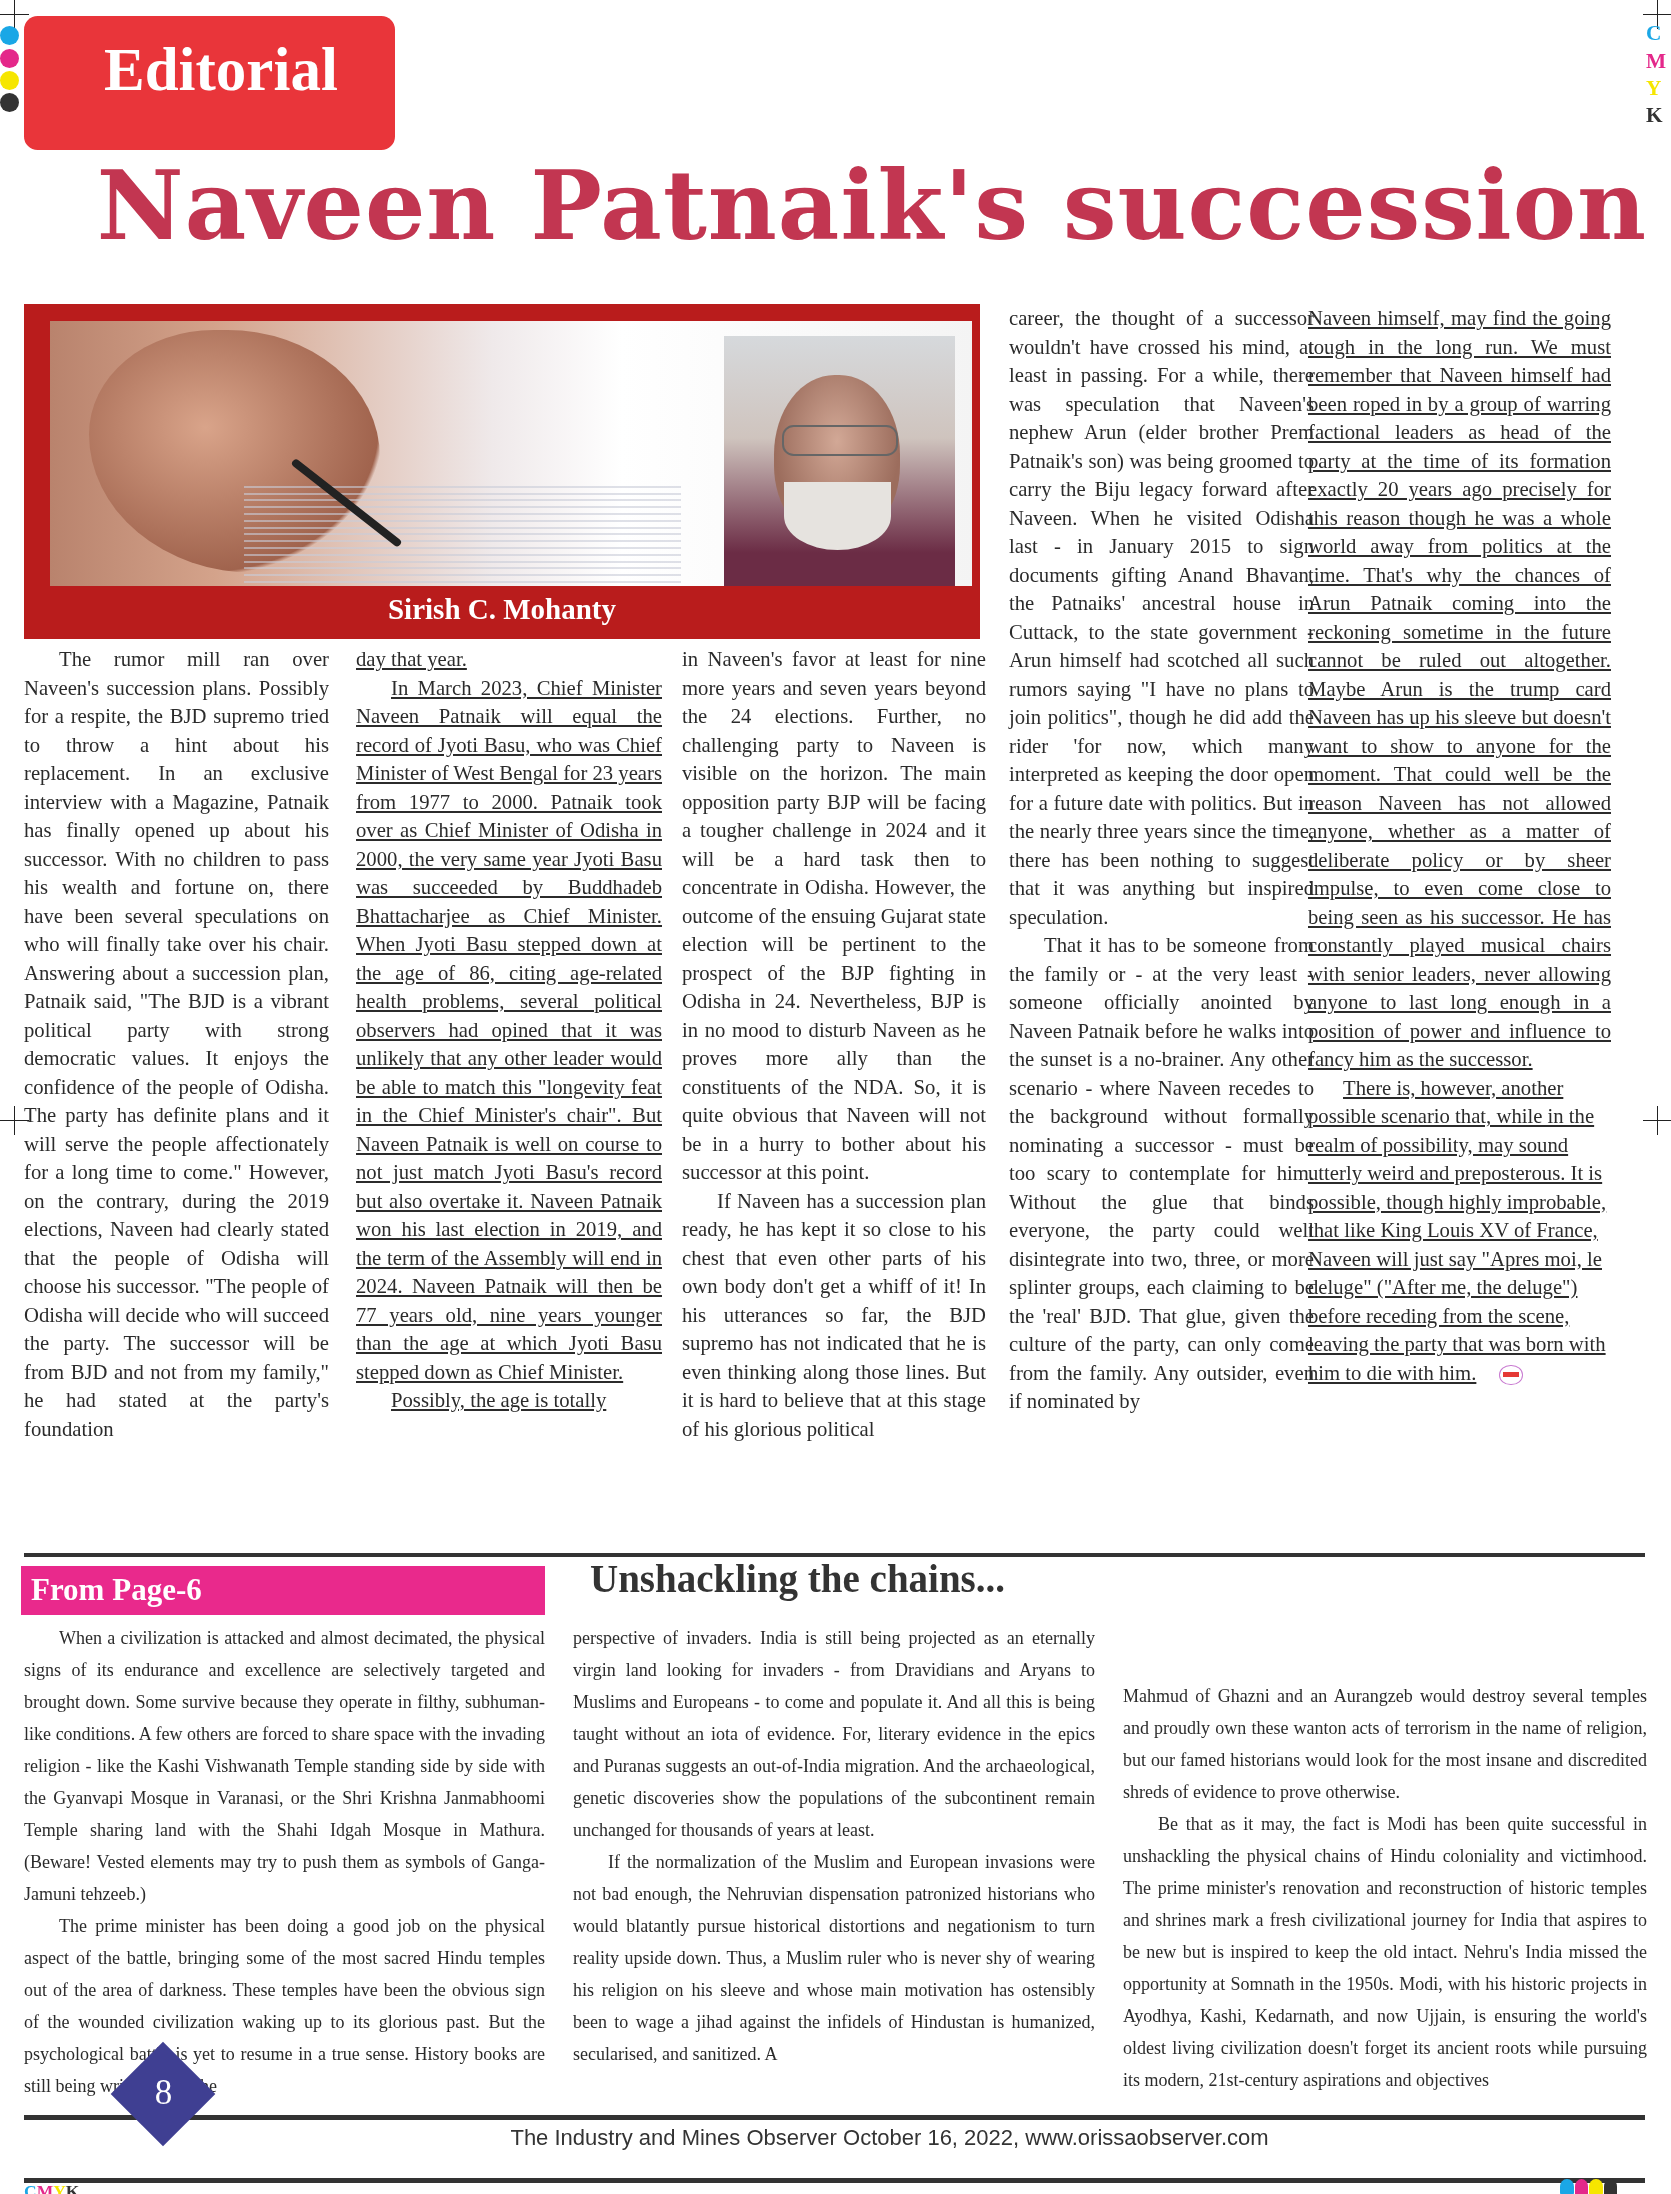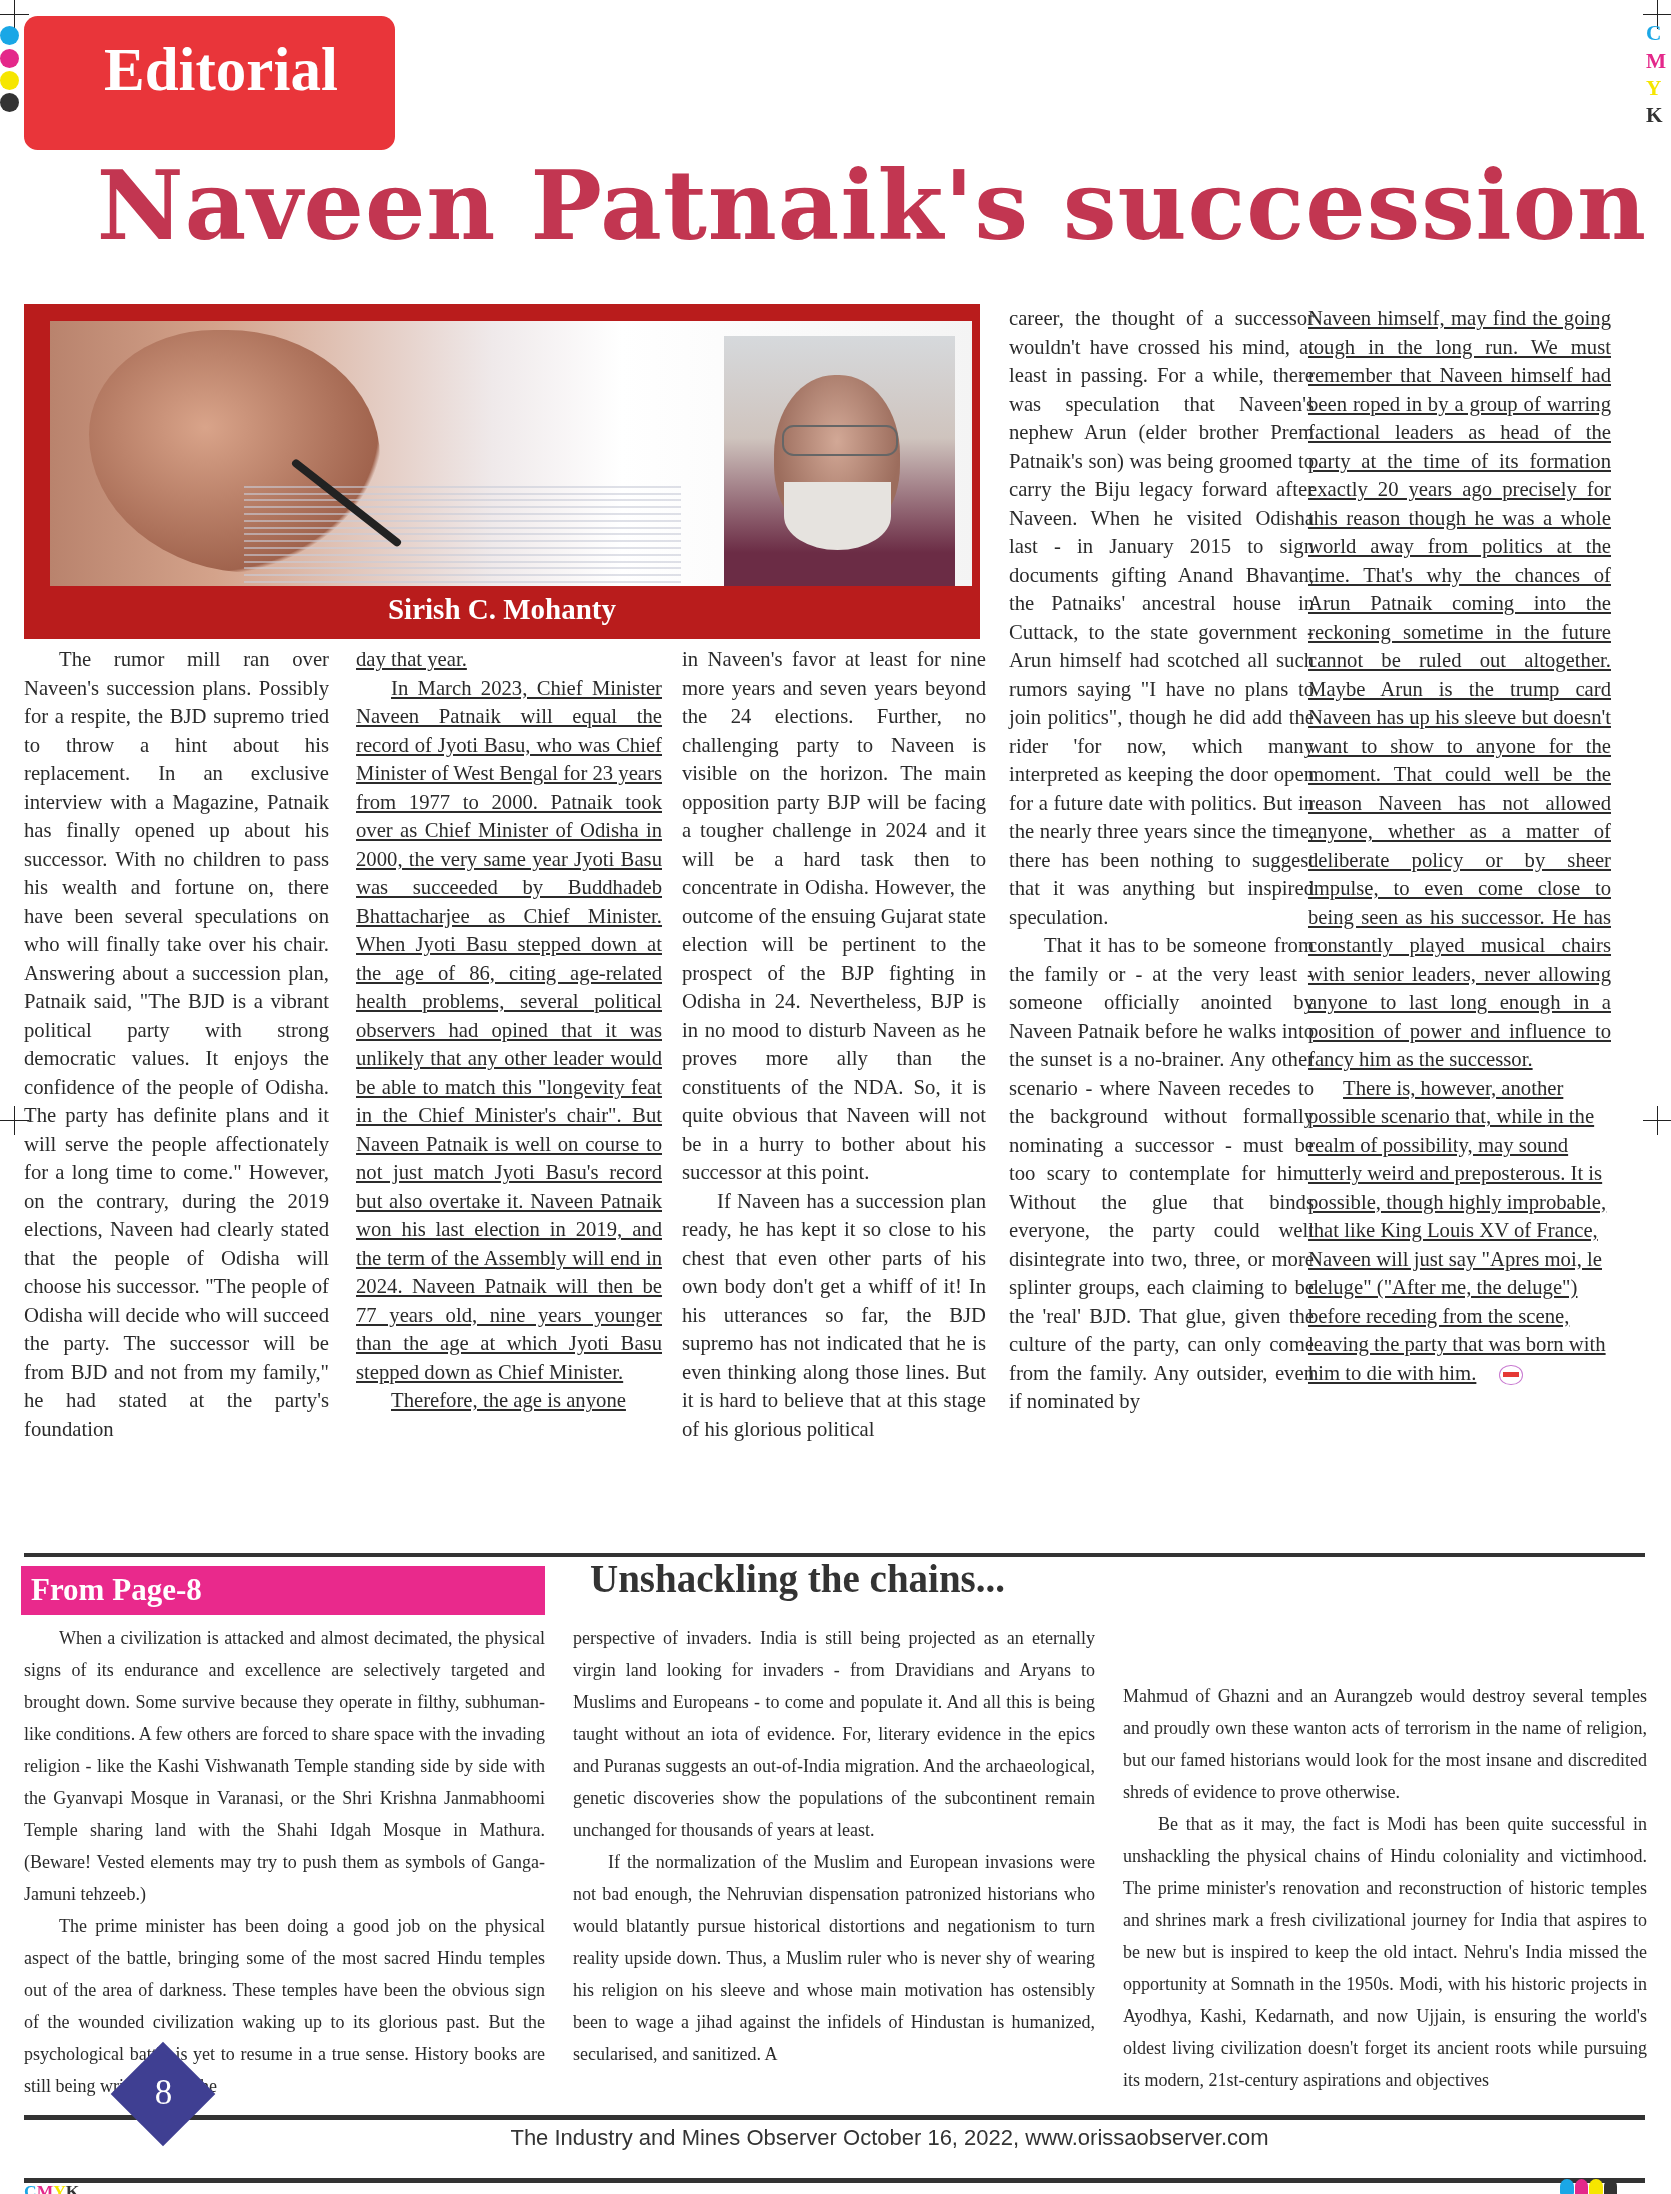--- a/index.html
+++ b/index.html
@@ -93,38 +93,38 @@
   </div>
   <div class="byline">Sirish C. Mohanty</div>
 </div>
 
 <div class="col c1">
   <p class="ind">The rumor mill ran over Naveen's succession plans. Possibly for a respite, the BJD supremo tried to throw a hint about his replacement. In an exclusive interview with a Magazine, Patnaik has finally opened up about his successor. With no children to pass his wealth and fortune on, there have been several speculations on who will finally take over his chair. Answering about a succession plan, Patnaik said, "The BJD is a vibrant political party with strong democratic values. It enjoys the confidence of the people of Odisha. The party has definite plans and it will serve the people affectionately for a long time to come." However, on the contrary, during the 2019 elections, Naveen had clearly stated that the people of Odisha will choose his successor. "The people of Odisha will decide who will succeed the party. The successor will be from BJD and not from my family," he had stated at the party's foundation</p>
 </div>
 <div class="col c2">
   <p>day that year.</p>
   <p class="ind">In March 2023, Chief Minister Naveen Patnaik will equal the record of Jyoti Basu, who was Chief Minister of West Bengal for 23 years from 1977 to 2000. Patnaik took over as Chief Minister of Odisha in 2000, the very same year Jyoti Basu was succeeded by Buddhadeb Bhattacharjee as Chief Minister. When Jyoti Basu stepped down at the age of 86, citing age-related health problems, several political observers had opined that it was unlikely that any other leader would be able to match this "longevity feat in the Chief Minister's chair". But Naveen Patnaik is well on course to not just match Jyoti Basu's record but also overtake it. Naveen Patnaik won his last election in 2019, and the term of the Assembly will end in 2024. Naveen Patnaik will then be 77 years old, nine years younger than the age at which Jyoti Basu stepped down as Chief Minister.</p>
-  <p class="ind">Therefore, the age is anyone</p>
+  <p class="ind">Possibly, the age is totally</p>
 </div>
 <div class="col c3">
   <p>in Naveen's favor at least for nine more years and seven years beyond the 24 elections. Further, no challenging party to Naveen is visible on the horizon. The main opposition party BJP will be facing a tougher challenge in 2024 and it will be a hard task then to concentrate in Odisha. However, the outcome of the ensuing Gujarat state election will be pertinent to the prospect of the BJP fighting in Odisha in 24. Nevertheless, BJP is in no mood to disturb Naveen as he proves more ally than the constituents of the NDA. So, it is quite obvious that Naveen will not be in a hurry to bother about his successor at this point.</p>
   <p class="ind">If Naveen has a succession plan ready, he has kept it so close to his chest that even other parts of his own body don't get a whiff of it! In his utterances so far, the BJD supremo has not indicated that he is even thinking along those lines. But it is hard to believe that at this stage of his glorious political</p>
 </div>
 <div class="col c4">
   <p>career, the thought of a successor wouldn't have crossed his mind, at least in passing. For a while, there was speculation that Naveen's nephew Arun (elder brother Prem Patnaik's son) was being groomed to carry the Biju legacy forward after Naveen. When he visited Odisha last - in January 2015 to sign documents gifting Anand Bhavan, the Patnaiks' ancestral house in Cuttack, to the state government - Arun himself had scotched all such rumors saying "I have no plans to join politics", though he did add the rider 'for now, which many interpreted as keeping the door open for a future date with politics. But in the nearly three years since the time, there has been nothing to suggest that it was anything but inspired speculation.</p>
   <p class="ind">That it has to be someone from the family or - at the very least - someone officially anointed by Naveen Patnaik before he walks into the sunset is a no-brainer. Any other scenario - where Naveen recedes to the background without formally nominating a successor - must be too scary to contemplate for him. Without the glue that binds everyone, the party could well disintegrate into two, three, or more splinter groups, each claiming to be the 'real' BJD. That glue, given the culture of the party, can only come from the family. Any outsider, even if nominated by</p>
 </div>
 <div class="col c5">
   <p>Naveen himself, may find the going tough in the long run. We must remember that Naveen himself had been roped in by a group of warring factional leaders as head of the party at the time of its formation exactly 20 years ago precisely for this reason though he was a whole world away from politics at the time. That's why the chances of Arun Patnaik coming into the reckoning sometime in the future cannot be ruled out altogether. Maybe Arun is the trump card Naveen has up his sleeve but doesn't want to show to anyone for the moment. That could well be the reason Naveen has not allowed anyone, whether as a matter of deliberate policy or by sheer impulse, to even come close to being seen as his successor. He has constantly played musical chairs with senior leaders, never allowing anyone to last long enough in a position of power and influence to fancy him as the successor.</p>
   <p class="ind" style="text-align:left;"><span>There is, however, another possible scenario that, while in the realm of possibility, may sound utterly weird and preposterous. It is possible, though highly improbable, that like King Louis XV of France, Naveen will just say "Apres moi, le deluge" ("After me, the deluge") before receding from the scene, leaving the party that was born with him to die with him.</span><span class="imo-icon"></span></p>
 </div>
 
 <div class="abs divider"></div>
 <div class="abs from-page">
-  <span>From Page-8</span>
+  <span>From Page-6</span>
 </div>
 <div class="abs sub-headline">Unshackling the chains...</div>
 
 <div class="bcol b1">
   <p class="ind">When a civilization is attacked and almost decimated, the physical signs of its endurance and excellence are selectively targeted and brought down. Some survive because they operate in filthy, subhuman-like conditions. A few others are forced to share space with the invading religion - like the Kashi Vishwanath Temple standing side by side with the Gyanvapi Mosque in Varanasi, or the Shri Krishna Janmabhoomi Temple sharing land with the Shahi Idgah Mosque in Mathura. (Beware! Vested elements may try to push them as symbols of Ganga-Jamuni tehzeeb.)</p>
   <p class="ind">The prime minister has been doing a good job on the physical aspect of the battle, bringing some of the most sacred Hindu temples out of the area of darkness. These temples have been the obvious sign of the wounded civilization waking up to its glorious past. But the psychological battle is yet to resume in a true sense. History books are still being written from the</p>
 </div>
 <div class="bcol b2">
   <p>perspective of invaders. India is still being projected as an eternally virgin land looking for invaders - from Dravidians and Aryans to Muslims and Europeans - to come and populate it. And all this is being taught without an iota of evidence. For, literary evidence in the epics and Puranas suggests an out-of-India migration. And the archaeological, genetic discoveries show the populations of the subcontinent remain unchanged for thousands of years at least.</p>
   <p class="ind">If the normalization of the Muslim and European invasions were not bad enough, the Nehruvian dispensation patronized historians who would blatantly pursue historical distortions and negationism to turn reality upside down. Thus, a Muslim ruler who is never shy of wearing his religion on his sleeve and whose main motivation has ostensibly been to wage a jihad against the infidels of Hindustan is humanized, secularised, and sanitized. A</p>

